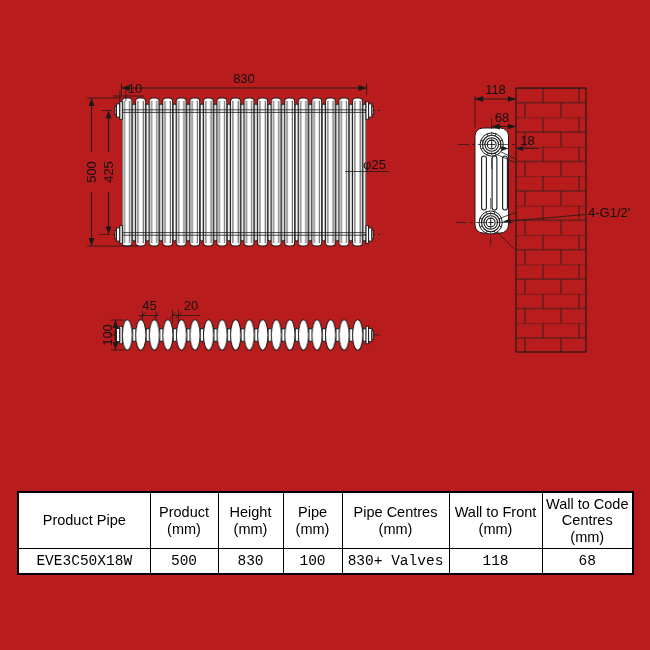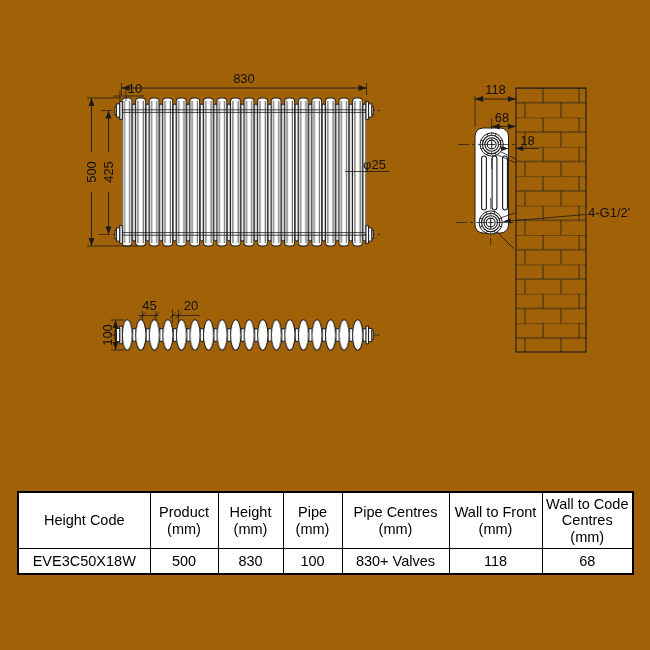--- a/index.html
+++ b/index.html
@@ -1,36 +1,36 @@
 <!DOCTYPE html>
 <html><head>
 <meta charset="utf-8">
 <style>
   html,body { margin:0; padding:0; background:#fff; }
-  .stage { position:relative; width:650px; height:650px; background:#a16207; overflow:hidden;
+  .stage { position:relative; width:650px; height:650px; background:#b91c1c; overflow:hidden;
            font-family:"Liberation Sans", sans-serif; }
   svg { position:absolute; left:0; top:0; }
 
   .ol   { fill:#ffffff; stroke:#1a1a1a; stroke-width:1; }
   .nf   { fill:none; stroke:#1a1a1a; stroke-width:1.1; }
   .thin { fill:none; stroke:#1a1a1a; stroke-width:0.8; }
   .ext  { fill:none; stroke:#1a1a1a; stroke-width:0.75; }
   .dim  { fill:none; stroke:#1a1a1a; stroke-width:0.9; }
   .cl   { fill:none; stroke:#1a1a1a; stroke-width:0.7; stroke-dasharray:11 3 3 3; }
   .lbl  { font-family:"Liberation Sans", sans-serif; font-size:13px; fill:#111111; }
   .lblm { text-anchor:middle; }
 
   table.spec { position:absolute; left:17px; top:491px; width:615px;
                border-collapse:collapse; table-layout:fixed; background:#fff;
                color:#000; border:2px solid #000; }
   table.spec th, table.spec td { border:1.6px solid #000; text-align:center;
                vertical-align:middle; padding:0 2px; overflow:hidden; }
   table.spec th { font-weight:400; font-size:14.5px; line-height:16.5px;
                white-space:pre-line; height:55px; }
-  table.spec td { font-size:14.5px; height:24px; }
+  table.spec td { font-size:14.5px; height:24px;font-family:Liberation Mono, monospace; }
 </style>
 </head>
 <body>
 
 <div class="stage">
 
 <svg width="650" height="650" viewBox="0 0 650 650">
   <defs>
     <marker id="arr" viewBox="0 0 10 10" refX="9.5" refY="5" markerWidth="10" markerHeight="10" orient="auto-start-reverse">
       <path d="M0.5 1.8 L9.5 5 L0.5 8.2 Z" fill="#1a1a1a"></path>
@@ -169,21 +169,21 @@
     <col style="width:132px">
         <col style="width:68px">
         <col style="width:65px">
     <col style="width:59px">
         <col style="width:107px">
         <col style="width:93px">
         <col style="width:91px">
   </colgroup>
   <thead>
     <tr>
-      <th>Height Code</th>
+      <th>Product Pipe</th>
       <th>Product
 (mm)</th>
       <th>Height
 (mm)</th>
       <th>Pipe
 (mm)</th>
       <th>Pipe Centres
 (mm)</th>
       <th>Wall to Front
 (mm)</th>

